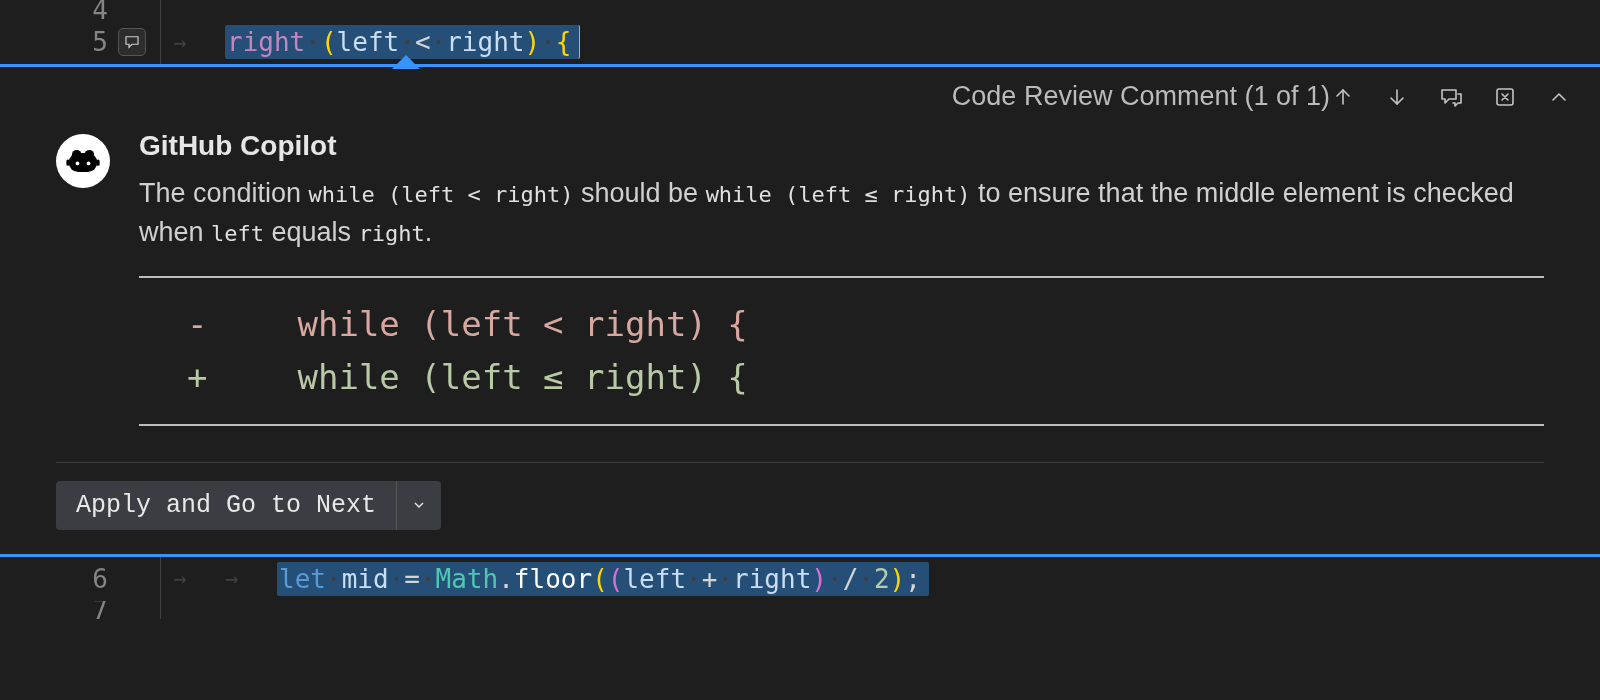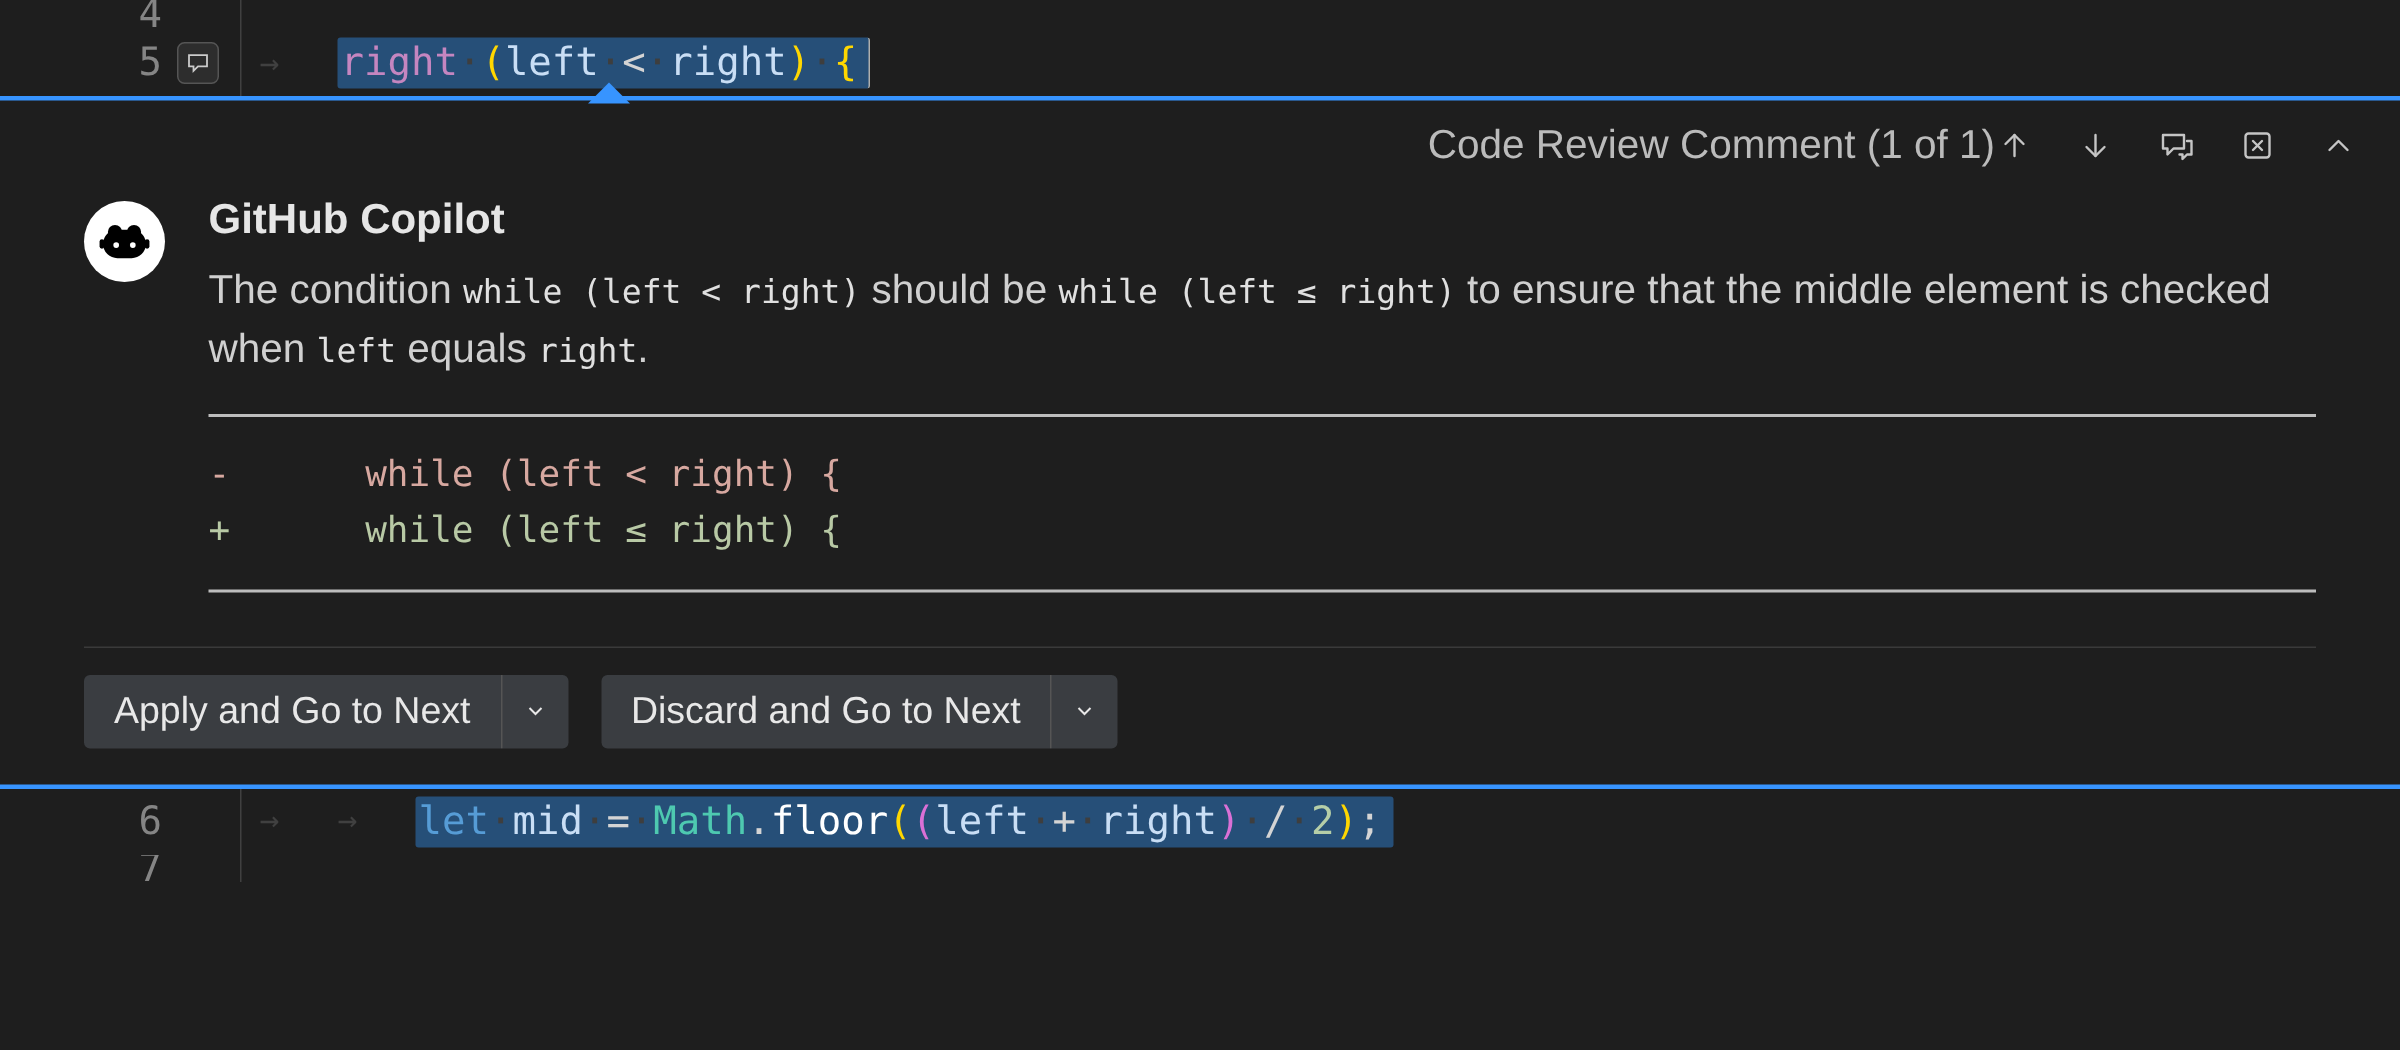--- a/index.html
+++ b/index.html
@@ -94,32 +94,32 @@
     display: flex; align-items: center; justify-content: center; flex-shrink: 0;
     margin-top: 4px;
   }
   .avatar svg { width: 38px; height: 38px; }
   .review-content { flex: 1; }
   .author { font-weight: 700; font-size: 28px; color: #e6e6e6; margin-bottom: 12px; }
   .comment-text { font-size: 27px; line-height: 1.45; color: #d0d0d0; }
   .comment-text code { font-family: "SF Mono", Menlo, Consolas, monospace; font-size: 22px; color: #e0e0e0; }
   .hr { border: none; border-top: 2px solid #bdbdbd; margin: 24px 0 20px 0; }
   .sugg-label { font-size: 27px; color: #d0d0d0; margin-bottom: 16px; }
-  .diff { font-family: "SF Mono", Menlo, Consolas, monospace; font-size: 24px; line-height: 1.55; color: #cccccc; }
+  .diff { font-family: "SF Mono", Menlo, Consolas, monospace; font-size: 34px; line-height: 1.55; color: #cccccc; margin-left: 48px; }
   .diff .pm { display: inline-block; width: 90px; }
   .diff .removed { color: #d7a8a0; }
   .diff .added { color: #b8c9a5; }
   .hr2 { border: none; border-top: 2px solid #bdbdbd; margin: 20px 0 0 0; }
 
   .panel-divider { border: none; border-top: 1px solid #3a3a3a; margin: 36px 56px 18px 56px; }
 
   .btn-row { display: flex; gap: 22px; padding: 0 56px; }
   .split-btn {
     display: flex; align-items: stretch; background: #3a3d41; border-radius: 4px;
-    color: #e8e8e8; font-size: 25px; overflow: hidden;
+    color: #e8e8e8; font-size: 25px; overflow: hidden; font-family: Liberation Mono, monospace;
   }
   .split-btn .main { padding: 10px 20px; cursor: pointer; display:flex; align-items:center;}
   .split-btn .caret { padding: 10px 14px; border-left: 1px solid #555; cursor: pointer; display: flex; align-items: center; }
   .split-btn .caret svg { width: 16px; height: 16px; stroke: #e8e8e8; fill: none; stroke-width: 2; }
 
   .ws { color: #3e3e3e; }
 </style>
 </head>
 <body>
 
@@ -217,28 +217,20 @@
 
   <div class="btn-row">
     <div class="split-btn">
       <div class="main">Apply and Go to Next</div>
       <div class="caret">
         <svg viewBox="0 0 24 24">
             <path d="M6 9l6 6 6-6"></path>
           </svg>
       </div>
     </div>
-    <div class="split-btn">
-      <div class="main">Discard and Go to Next</div>
-      <div class="caret">
-        <svg viewBox="0 0 24 24">
-            <path d="M6 9l6 6 6-6"></path>
-          </svg>
-      </div>
-    </div>
   </div>
 </div>
 
 <div class="code-row">
   <div class="gutter mono">
     <span class="ln">6</span>
     <span style="width:28px"></span>
   </div>
   <div style="width:1px;height:44px;background:#404040"></div>
   <div class="code-cell mono">

